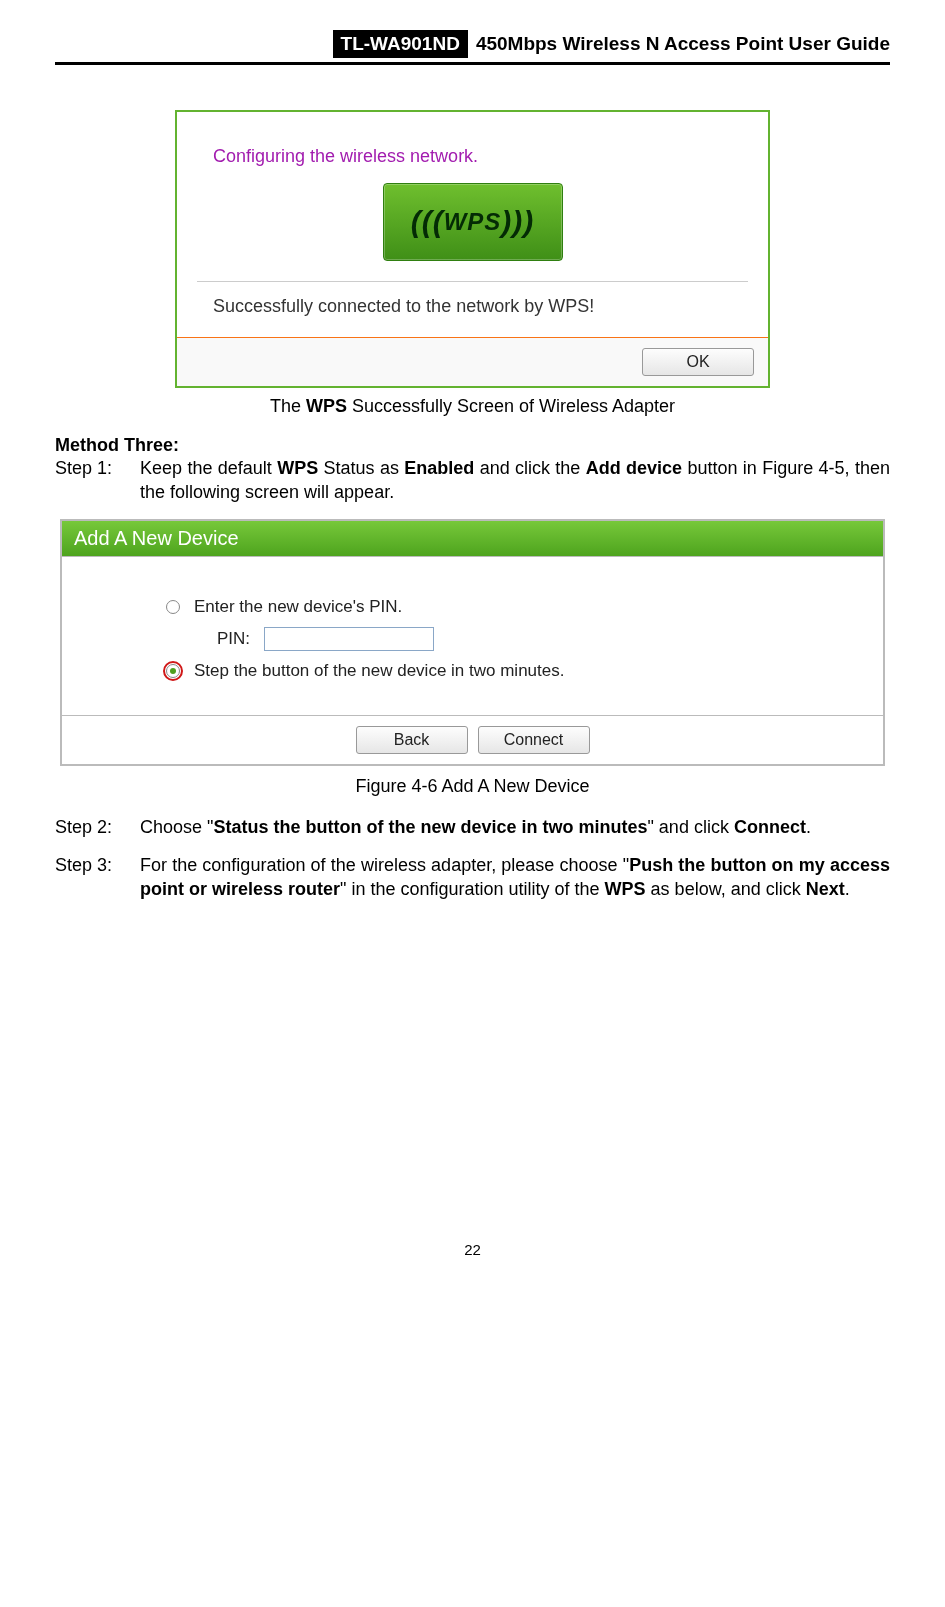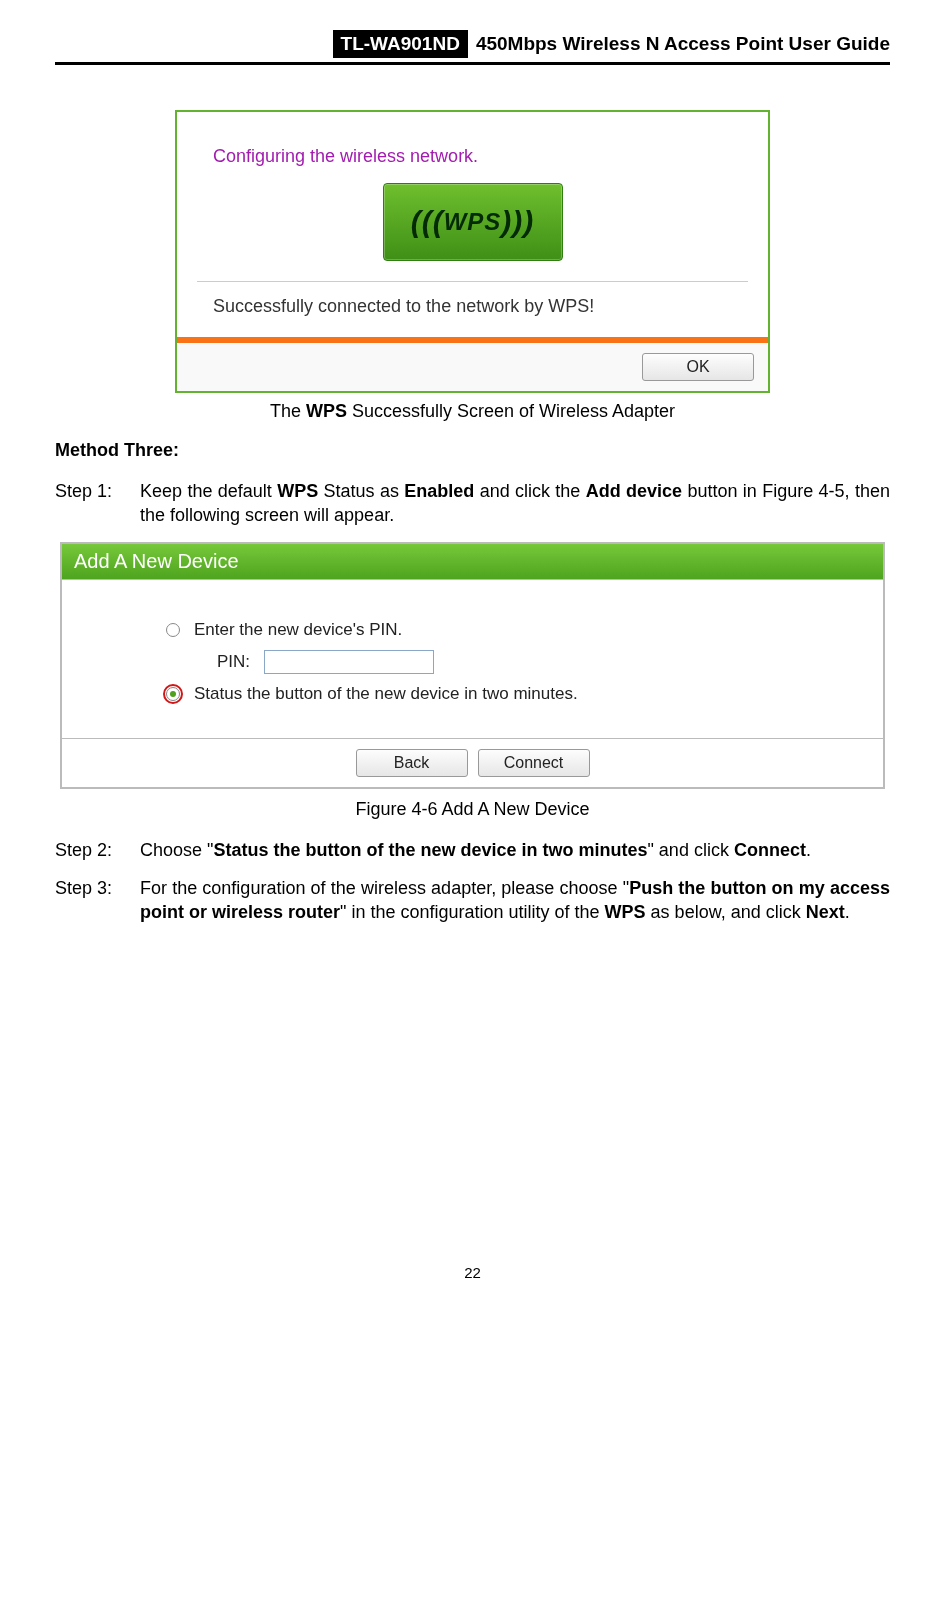--- a/index.html
+++ b/index.html
@@ -65,21 +65,21 @@
     box-shadow: inset 0 0 0 1px rgba(255,255,255,.25);
   }
   .wps-logo .paren { font-size: 30px; font-weight: bold; }
   .wps-divider { border-top: 1px solid #ccc; margin: 0 -16px 14px -16px; }
   .wps-msg2 {
     font-size: 18px;
     color: #333;
     text-align: left;
   }
   .wps-footer {
-    border-top: 6px solid #f97316;
+    border-top: 1px solid #f97316;
     background: #f9f9f9;
     padding: 10px 14px;
     display: flex;
     justify-content: flex-end;
   }
   .btn {
     font-size: 16px;
     padding: 4px 0;
     width: 112px;
     text-align: center;
@@ -92,21 +92,20 @@
   .caption-center {
     text-align: center;
     font-size: 18px;
     margin-bottom: 18px;
   }
   .caption-center .b { font-weight: bold; }
 
   .method-heading {
     font-weight: bold;
     font-size: 18px;
-    margin-bottom: 18px;
   }
 
   .step-row {
     display: flex;
     font-size: 18px;
     line-height: 1.35;
     margin-bottom: 14px;
     text-align: justify;
   }
   .step-label { width: 85px; flex-shrink: 0; }
@@ -203,21 +202,21 @@
       <span>Enter the new device's PIN.</span>
     </div>
     <div class="add-row" style="margin-left:114px;">
       <span class="pin-label">PIN:</span>
       <span class="pin-input" title=""></span>
     </div>
     <div class="add-row indent">
       <span class="radio selected">
           <span class="dot"></span>
         </span>
-      <span>Status the button of the new device in two minutes.</span>
+      <span>Step the button of the new device in two minutes.</span>
     </div>
   </div>
   <div class="add-footer">
     <div class="btn">Back</div>
     <div class="btn">Connect</div>
   </div>
 </div>
 
 <div class="fig-caption">Figure 4-6    Add A New Device</div>
 

